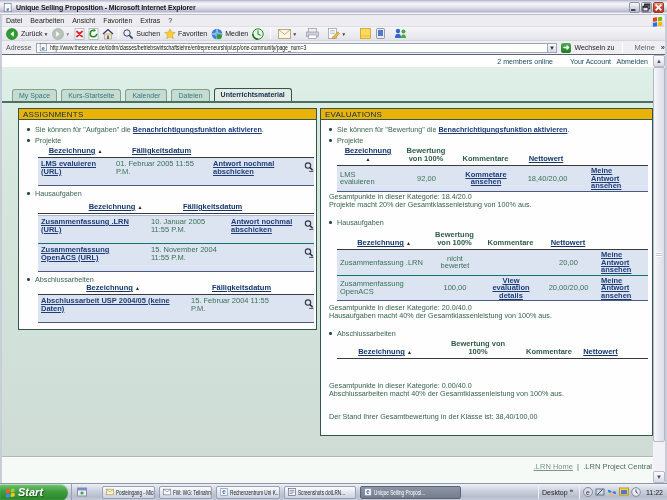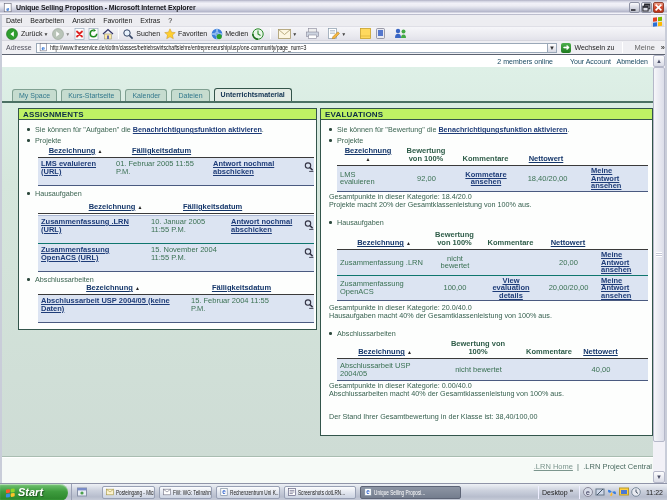--- a/index.html
+++ b/index.html
@@ -63,22 +63,22 @@
 #tabs { position:absolute; left:10px; top:21px; height:13px; display:flex; align-items:flex-end; }
 .tab { height:12px; border:1px solid #7fa091; border-bottom:none; border-radius:3px 3px 0 0;
   background:#c6dccf; color:#32788c; font-size:7px; padding:2px 6px 0 6px; margin-right:4px; white-space:nowrap; }
 .tab.active { background:#e3ebe4; color:#0f3050; font-weight:bold; border-color:#33544a; height:13px; }
 #tabline { position:absolute; left:0px; top:34px; width:651px; height:2px; background:#4b7064; }
 
 
 .panel { position:absolute; background:#fdfefd; border:1px solid #33554b; }
 #panelL { left:16px; top:41px; width:299px; height:222px; }
 #panelR { left:318px; top:41px; width:333px; height:328px; }
-.phead { height:11px; background:#bef264; border-bottom:1px solid #33554b;
-  color:#0c2d46; font-weight:bold; font-size:8px; padding:1px 8px 0 4px; letter-spacing:0.2px; }
+.phead { height:11px; background:#eab308; border-bottom:1px solid #33554b;
+  color:#0c2d46; font-weight:normal; font-size:8px; padding:1px 8px 0 4px; letter-spacing:0.2px; }
 .pbody { position:relative; font-size:7px; color:#32604c; }
 
 .sec { position:absolute; left:0; }
 .bl { position:relative; padding-left:16px; line-height:9px; color:#3a6350; font-size:7.2px; white-space:nowrap; }
 .bl:before { content:""; position:absolute; left:8px; top:3px; width:2.5px; height:2.5px; background:#2e4a3e; border-radius:50%; }
 a { color:#1e3c78; text-decoration:underline; }
 a.g { font-weight:bold; }
 
 table.grid { border-collapse:collapse; table-layout:fixed; font-size:7.5px; }
 table.grid th { font-size:7.5px; color:#14366a; border-bottom:1px solid #3a3a3a; padding:0 0 2px 0; font-weight:bold; line-height:8px; vertical-align:bottom; }
@@ -480,27 +480,20 @@
                     <col style="width:22px">
                   </colgroup>
                 <tbody>
                     <tr>
                       <th class="ctr"><a>Bezeichnung</a> <span class="arw">▲</span></th>
                       <th class="ctr" style="color:#2f5d49;">Bewertung von<br>100%</th>
                       <th class="ctr" style="color:#2f5d49;">Kommentare</th>
                       <th class="ctr"><a>Nettowert</a></th>
                       <th></th>
                     </tr>
-                <tr class="row">
-                      <td class="grn" style="padding-top:3px;padding-bottom:3px;">Abschlussarbeit USP<br>2004/05</td>
-                      <td class="grn ctr">nicht bewertet</td>
-                      <td></td>
-                      <td class="grn ctr">40,00</td>
-                      <td></td>
-                    </tr>
               </tbody>
                 </table>
             </div>
             <div class="sec note" style="top:262px;">Gesamtpunkte in dieser Kategorie: 0.00/40.0<br>Abschlussarbeiten macht 40% der Gesamtklassenleistung von 100% aus.</div>
             <div class="sec note" style="top:293px;">Der Stand Ihrer Gesamtbewertung in der Klasse ist: 38,40/100,00</div>
           </div>
         </div>
 
       </div>
       <div id="footstrip">

